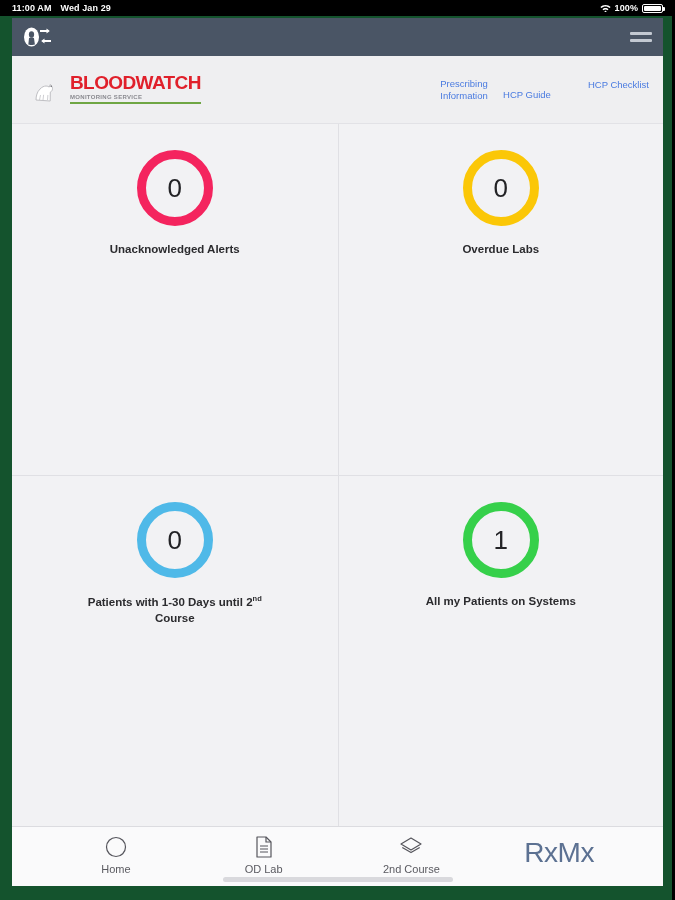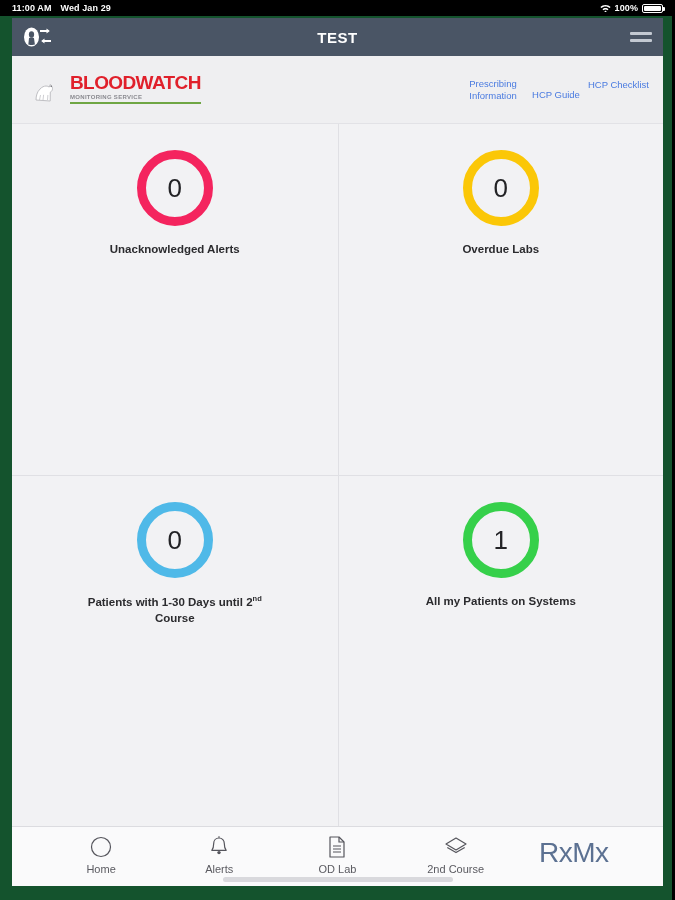--- a/index.html
+++ b/index.html
@@ -165,21 +165,21 @@
     font-size: 9.5px;
     line-height: 1.25;
   }
   .link {
     color: #4A7BE0;
     text-align: center;
     max-width: 62px;
     cursor: pointer;
   }
   .link.mid { align-self: flex-end; padding-bottom: 1px; }
-  .link.last { align-self: flex-start; padding-top: 1px;}
+  .link.last { align-self: flex-start; padding-top: 1px; margin-left: 29px;}
 
   
   .grid {
     height: 702px;
     display: grid;
     grid-template-columns: 1fr 1fr;
     grid-template-rows: 1fr 1fr;
     background: #F2F2F4;
   }
   .tile {
@@ -301,21 +301,20 @@
         <svg width="30" height="22" viewBox="0 0 30 22">
           <ellipse cx="8.5" cy="11" rx="7.5" ry="9.5" fill="#ffffff"></ellipse>
           <ellipse cx="8.5" cy="8.5" rx="2.6" ry="3.2" fill="#4A5565"></ellipse>
           <path d="M6 12.2c0-1 5 -1 5 0l0.9 6.4c-2 .6-4.2 .4-6.6-.2z" fill="#4A5565"></path>
           <path d="M17 5h8.5" stroke="#ffffff" stroke-width="2" fill="none"></path>
           <path d="M23.5 2.5L26.8 5 23.5 7.5z" fill="#ffffff"></path>
           <path d="M28 15h-8.5" stroke="#ffffff" stroke-width="2" fill="none"></path>
           <path d="M21.5 12.5L18.2 15l3.3 2.5z" fill="#ffffff"></path>
         </svg>
       </div>
-      <div class="appbar-title">TEST</div>
       <div class="hamburger">
         <span></span>
           <span></span>
       </div>
     </div>
 
     <div class="brandrow">
       <div class="logo">
         <svg class="logo-dog" viewBox="0 0 30 30">
           <path d="M6 24c0-4 1-8 4-11 2-2 4-3 6-3 1.5 0 2.5.4 3.2 1.1.4-.6.8-1.4.8-2.3 0-.4.4-.5.6-.2l1.5 2.4c.3.5.4 1 .4 1.6 0 1.6-.9 2.9-2.2 3.6l-.1 8.8z" fill="#ffffff" stroke="#b8b8bc" stroke-width="0.9" stroke-linejoin="round"></path>
@@ -371,30 +370,20 @@
 
       <div class="tab">
         <div class="tab-icon">
           <svg width="24" height="24" viewBox="0 0 24 24">
             <circle cx="12" cy="12" r="9.5" fill="none" stroke="#55555c" stroke-width="1.2"></circle>
           </svg>
         </div>
         <div class="tab-label">Home</div>
       </div>
 
-      <div class="tab">
-        <div class="tab-icon">
-          <svg width="22" height="24" viewBox="0 0 22 24">
-            <path d="M11 3c-3.2 0-5.3 2.4-5.3 5.4 0 3.7-.6 5.4-1.9 6.9h14.4c-1.3-1.5-1.9-3.2-1.9-6.9C16.3 5.4 14.2 3 11 3z" fill="none" stroke="#55555c" stroke-width="1.2" stroke-linejoin="round"></path>
-            <path d="M11 1.2v1.6" stroke="#55555c" stroke-width="1.2"></path>
-            <circle cx="11" cy="17.6" r="1.7" fill="#55555c"></circle>
-          </svg>
-        </div>
-        <div class="tab-label">Alerts</div>
-      </div>
 
       <div class="tab">
         <div class="tab-icon">
           <svg width="20" height="24" viewBox="0 0 20 24">
             <path d="M3 2h9l5 5v15H3z" fill="none" stroke="#55555c" stroke-width="1.2" stroke-linejoin="round"></path>
             <path d="M12 2v5h5" fill="none" stroke="#55555c" stroke-width="1.2"></path>
             <path d="M6 11h8M6 14h8M6 17h8" stroke="#55555c" stroke-width="1.1"></path>
           </svg>
         </div>
         <div class="tab-label">OD Lab</div>

